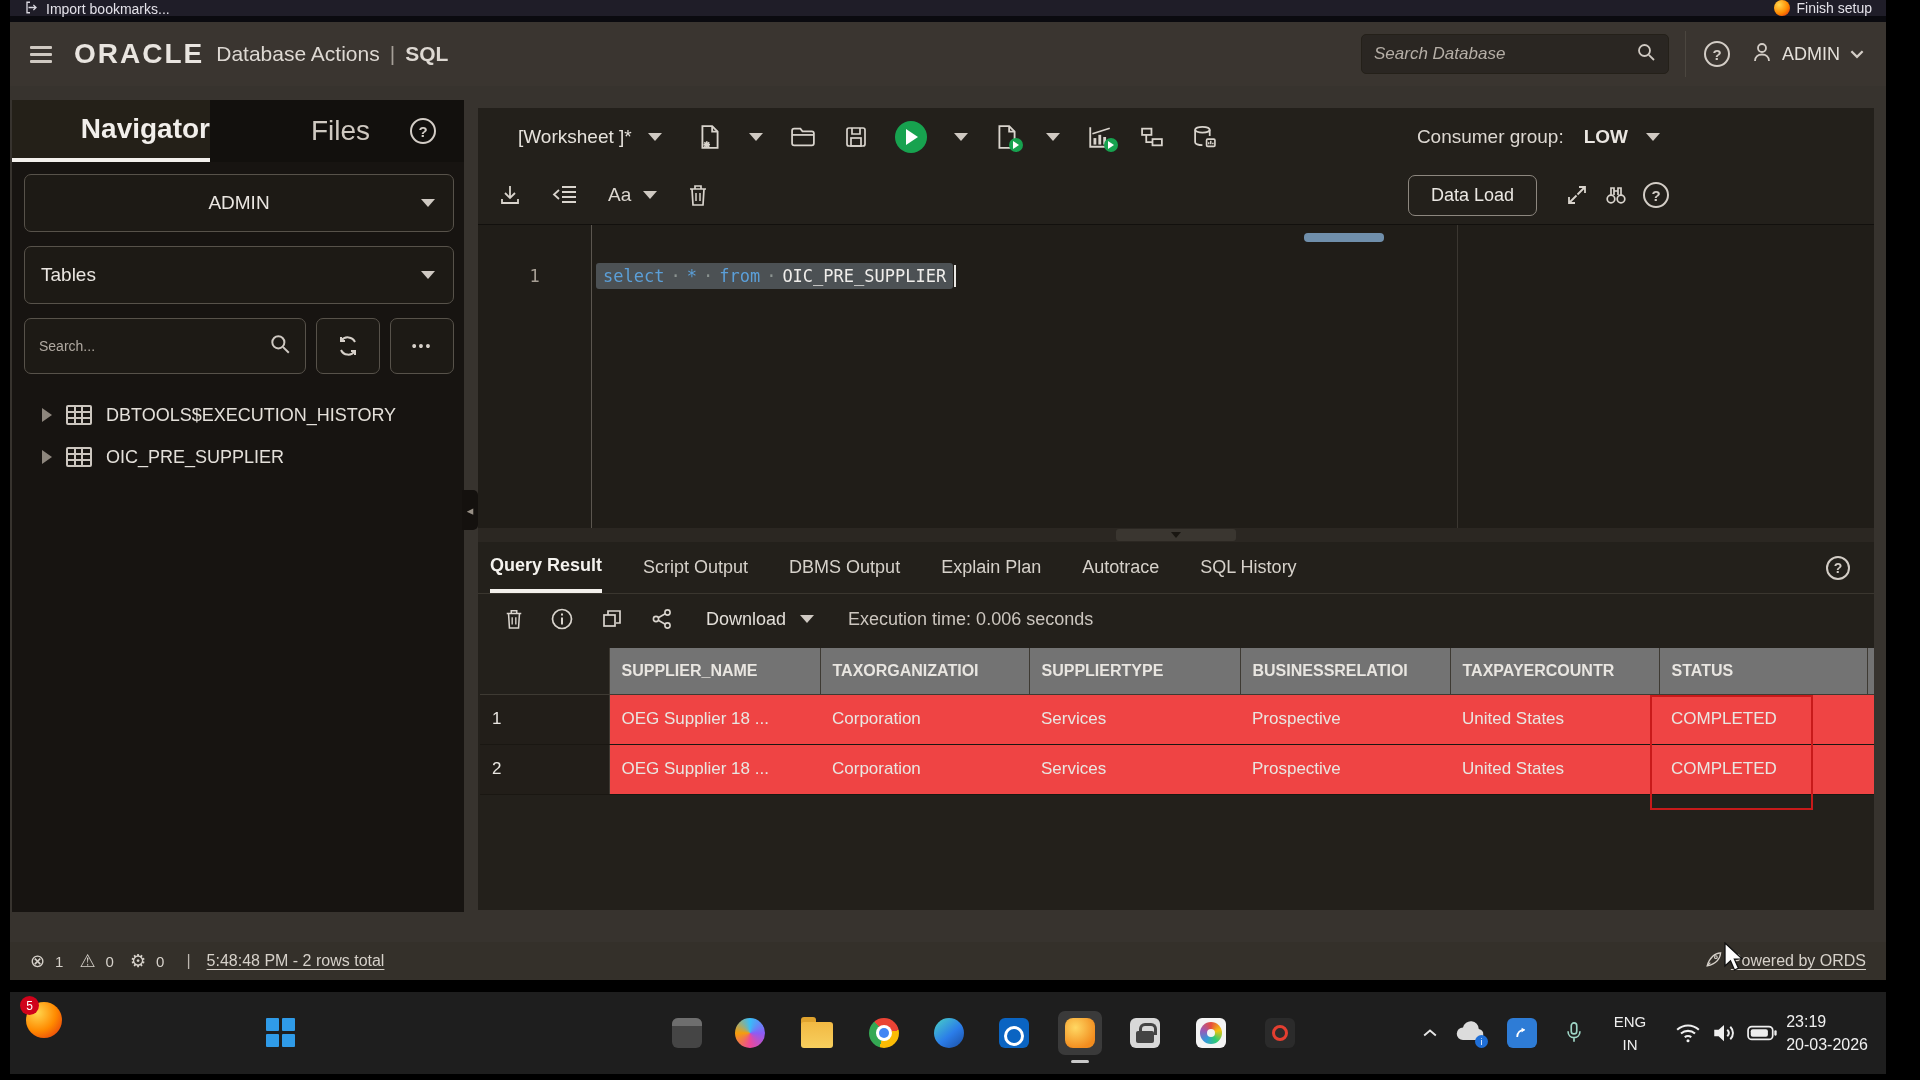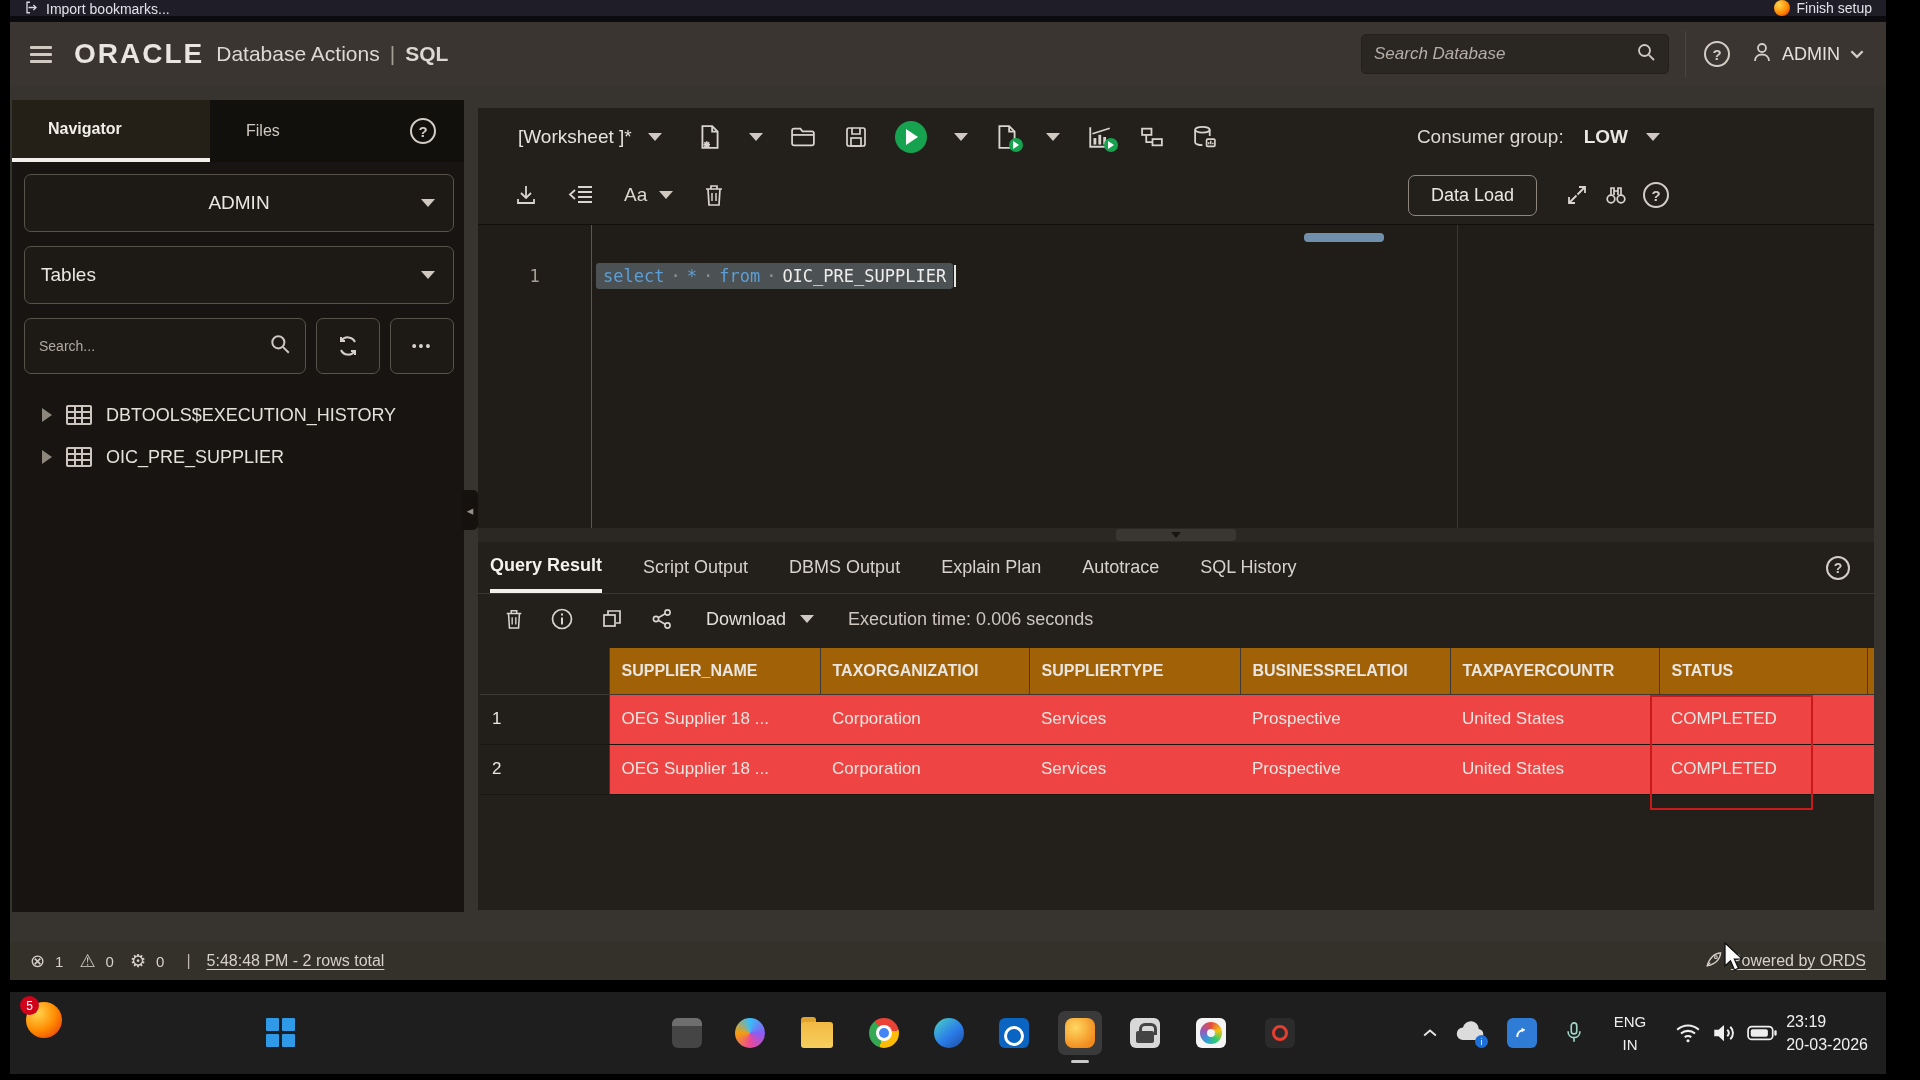--- a/index.html
+++ b/index.html
@@ -37,22 +37,22 @@
                  font-weight:bold; color:#d3cdc6; }
   .user-box { display:flex; align-items:center; gap:8px; margin-left:20px; color:#e3dfd9; font-size:18px; }
 
   
   .content { flex:1 1 auto; background:#37332e; display:flex; position:relative; padding-left:2px; }
 
   
   .sidebar { width:452px; height:812px; margin-top:14px; background:#171411;
              display:flex; flex-direction:column; flex:0 0 auto; }
   .side-tabs { height:62px; display:flex; align-items:stretch; background:#12100d; }
-  .side-tab { display:flex; align-items:center; justify-content:flex-start; font-size:16px;
-              color:#cfc9c1; width:198px;padding-left:36px; }
+  .side-tab { display:flex; align-items:center; justify-content:flex-end; font-size:28px;
+              color:#cfc9c1; width:198px; }
   .side-tab.active { background:#242018; color:#f2efeb; font-weight:bold;
                      border-bottom:4px solid #f3f0ec; }
   .side-tab.files { width:160px; }
   .side-help { margin-left:auto; display:flex; align-items:center; padding-right:28px; }
   .side-body { padding:12px 10px 0 12px; }
   .side-select { height:58px; border:1px solid #57524a; border-radius:7px; background:#1d1a15;
                  display:flex; align-items:center; padding:0 16px; margin-bottom:14px;
                  color:#eae6e1; font-size:19px; position:relative; }
   .side-select.centered { justify-content:center; }
   .side-select .tri-down { position:absolute; right:18px; }
@@ -129,21 +129,21 @@
   .res-tab.active { color:#f4f2ee; font-weight:bold; border-bottom:4px solid #f3f0ec; }
   .res-tabs .help-circle { margin-left:auto; width:24px; height:24px; font-size:14px; }
   .res-toolbar { height:50px; display:flex; align-items:center; gap:26px; padding-left:26px;
                  color:#d6d1ca; }
   .dl-word { font-size:18px; color:#e2ded8; display:flex; align-items:center; gap:14px; margin-left:6px; }
   .exec-time { font-size:18px; color:#ccc6bf; margin-left:8px; }
 
   .table-wrap { position:relative; margin:4px 0 0 2px; }
   table.res { border-collapse:collapse; table-layout:fixed; width:1394px; font-size:17px; color:#e9e6e1; }
   table.res th { font-size:16px; font-weight:bold; text-align:left; height:46px; padding:0 8px 0 12px;
-                 border-left:1px solid #3e3a33; border-bottom:1px solid #3e3a33; background:#a16207;
+                 border-left:1px solid #3e3a33; border-bottom:1px solid #3e3a33; background:#737373;
                  white-space:nowrap; overflow:hidden; }
   table.res th:first-child { border-left:none; background:#23201b; }
   table.res td { height:50px; padding:0 8px 0 12px; background:#ef4444;
                  border-bottom:1px solid #1a1712; white-space:nowrap; overflow:hidden; }
   table.res td.numcol { background:#221e19; border-right:1px solid #3e3a33; color:#e9e6e1; }
   .red-box { position:absolute; left:1170px; top:47px; width:163px; height:115px;
              border:2px solid #c81a1a; pointer-events:none; }
 
   
   .statusbar { height:38px; background:#34302a; display:flex; align-items:center; gap:10px;
@@ -415,21 +415,21 @@
             </svg>
           </button>
         </div>
         <div class="ws-right" style="margin-right:214px;">
           <span class="cg-label">Consumer group:</span>
           <span class="cg-value">LOW</span>
           <span class="tri-down"></span>
         </div>
       </div>
 
-      <div class="ws-row" style="padding-left:36px;">
+      <div class="ws-row" style="padding-left:20px;">
         <div class="ws-row2-icons">
           <button class="ibtn">
             <svg width="24" height="24" viewBox="0 0 24 24">
               <path d="M12 3v11M7 10l5 5 5-5" fill="none" stroke="#d9d4cd" stroke-width="1.8"></path>
               <path d="M4 16v4h16v-4" fill="none" stroke="#d9d4cd" stroke-width="1.8"></path>
             </svg>
           </button>
           <button class="ibtn">
             <svg width="26" height="22" viewBox="0 0 26 22">
               <path d="M10 3h14M10 8h14M10 13h14M10 18h14" stroke="#d9d4cd" stroke-width="1.8"></path>

